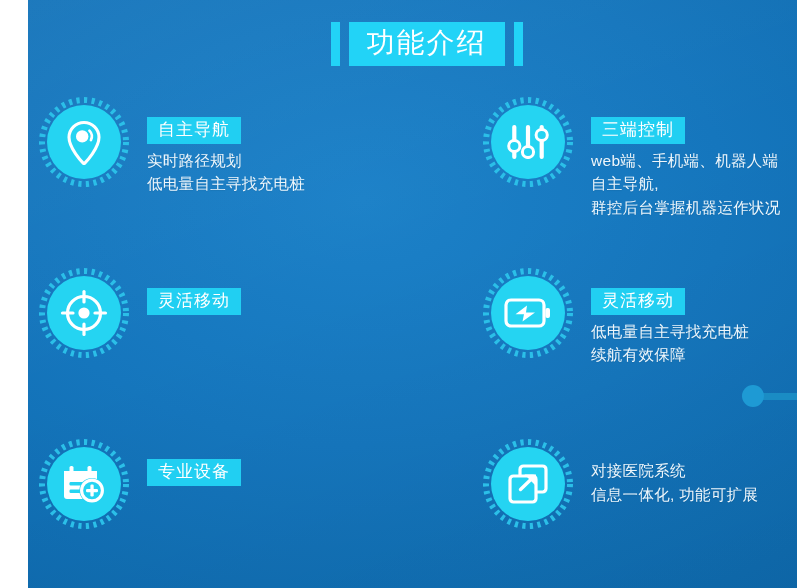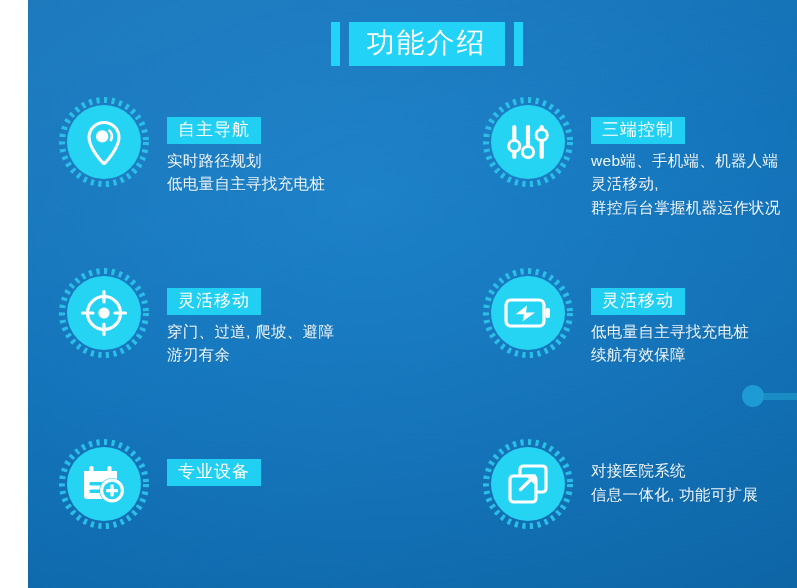--- a/index.html
+++ b/index.html
@@ -96,21 +96,21 @@
     height: 492px;
     display: grid;
     grid-template-columns: 445px 352px;
     grid-template-rows: 171px 171px 150px;
     z-index: 5;
   }
 
   .feature {
     display: flex;
     align-items: flex-start;
-    padding-left: 30px;
+    padding-left: 10px;
     box-sizing: border-box;
   }
   .feature.col-right {
     padding-left: 9px;
   }
 
   
   .icon-wrap {
     position: relative;
     width: 92px;
@@ -221,21 +221,21 @@
             <circle cx="22" cy="32" r="5.6" fill="#25d4f2" stroke="#ffffff" stroke-width="3"></circle>
             <circle cx="35.7" cy="15" r="5.6" fill="#25d4f2" stroke="#ffffff" stroke-width="3"></circle>
           </svg>
         </div>
       </div>
       <div class="feature-text">
         <div class="label-badge">
           <span>三端控制</span>
         </div>
         <div class="desc">web端、手机端、机器人端
-灵活移动,
+自主导航,
 群控后台掌握机器运作状况</div>
       </div>
     </div>
 
     <div class="feature col-left">
       <div class="icon-wrap">
         <svg class="dash-ring" viewBox="0 0 92 92">
           <circle cx="46" cy="46" r="42" fill="none" stroke="#2bbfe8" stroke-width="6" stroke-dasharray="3.2 4.4" stroke-linecap="butt"></circle>
         </svg>
         <div class="icon-disc">
@@ -246,22 +246,20 @@
             <line x1="24" y1="35" x2="24" y2="45.5" stroke="#ffffff" stroke-width="3.2" stroke-linecap="round"></line>
             <line x1="2.5" y1="24" x2="13" y2="24" stroke="#ffffff" stroke-width="3.2" stroke-linecap="round"></line>
             <line x1="35" y1="24" x2="45.5" y2="24" stroke="#ffffff" stroke-width="3.2" stroke-linecap="round"></line>
           </svg>
         </div>
       </div>
       <div class="feature-text">
         <div class="label-badge">
           <span>灵活移动</span>
         </div>
-        <div class="desc">穿门、过道, 爬坡、避障
-游刃有余</div>
       </div>
     </div>
 
     <div class="feature col-right">
       <div class="icon-wrap">
         <svg class="dash-ring" viewBox="0 0 92 92">
           <circle cx="46" cy="46" r="42" fill="none" stroke="#2bbfe8" stroke-width="6" stroke-dasharray="3.2 4.4" stroke-linecap="butt"></circle>
         </svg>
         <div class="icon-disc">
           <svg width="48" height="34" viewBox="0 0 48 34">

